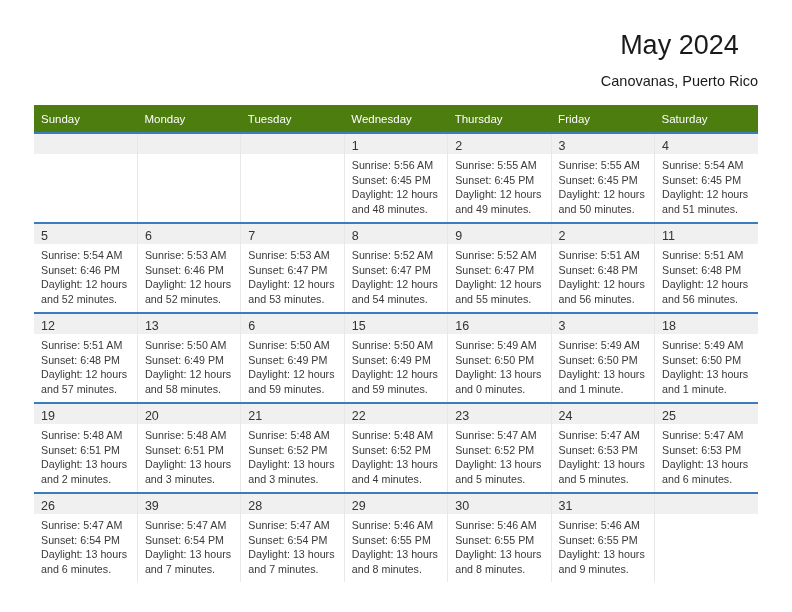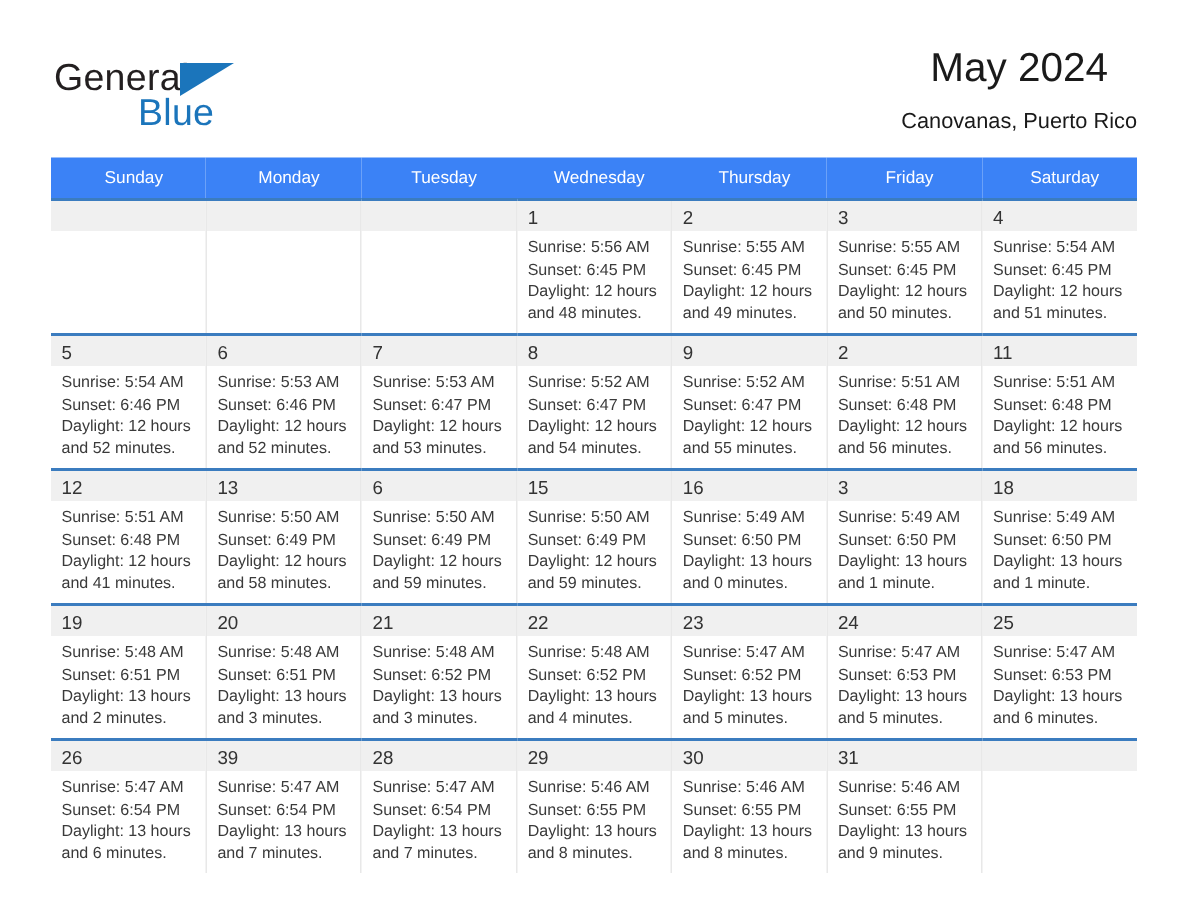--- a/index.html
+++ b/index.html
@@ -92,25 +92,25 @@
   .calendar {
     position: absolute;
     left: 34px;
     top: 105px;
     width: 724px;
     border-collapse: collapse;
     table-layout: fixed;
   }
 
   .calendar th {
-    background: #3b82f6;
+    background: #4d7c0f;
     color: #ffffff;
     font-size: 11.5px;
     font-weight: normal;
-    text-align: center;
+    text-align: left;
     padding: 6px 0 6px 7px;
     height: 15px;
     border: none;
   }
 
   .calendar td {
     vertical-align: top;
     padding: 0;
     border: none;
     border-top: 2px solid #3b7cbf;
@@ -151,26 +151,20 @@
     visibility: hidden;
   }
 </style>
 </head>
 <body>
 
 <div class="page">
 
   <div class="header">
 
-    <div class="brand">
-      <span class="brand-general">General</span>
-      <span class="brand-triangle"></span>
-      <span class="brand-blue">Blue</span>
-
-    </div>
 
     <div class="title-block">
       <div class="cal-title">May 2024</div>
       <div class="cal-subtitle">Canovanas, Puerto Rico</div>
     </div>
 
   </div>
 
   <table class="calendar">
     <thead>
@@ -300,21 +294,21 @@
             </div>
           </td>
         </tr>
         <tr class="week">
           <td class="day-cell">
             <div class="daynum-band"><span class="daynum">12</span></div>
             <div class="cell-body">
               <div class="cell-line">Sunrise: 5:51 AM</div>
               <div class="cell-line">Sunset: 6:48 PM</div>
               <div class="cell-line">Daylight: 12 hours</div>
-              <div class="cell-line">and 41 minutes.</div>
+              <div class="cell-line">and 57 minutes.</div>
             </div>
           </td>
           <td class="day-cell">
             <div class="daynum-band"><span class="daynum">13</span></div>
             <div class="cell-body">
               <div class="cell-line">Sunrise: 5:50 AM</div>
               <div class="cell-line">Sunset: 6:49 PM</div>
               <div class="cell-line">Daylight: 12 hours</div>
               <div class="cell-line">and 58 minutes.</div>
             </div>

